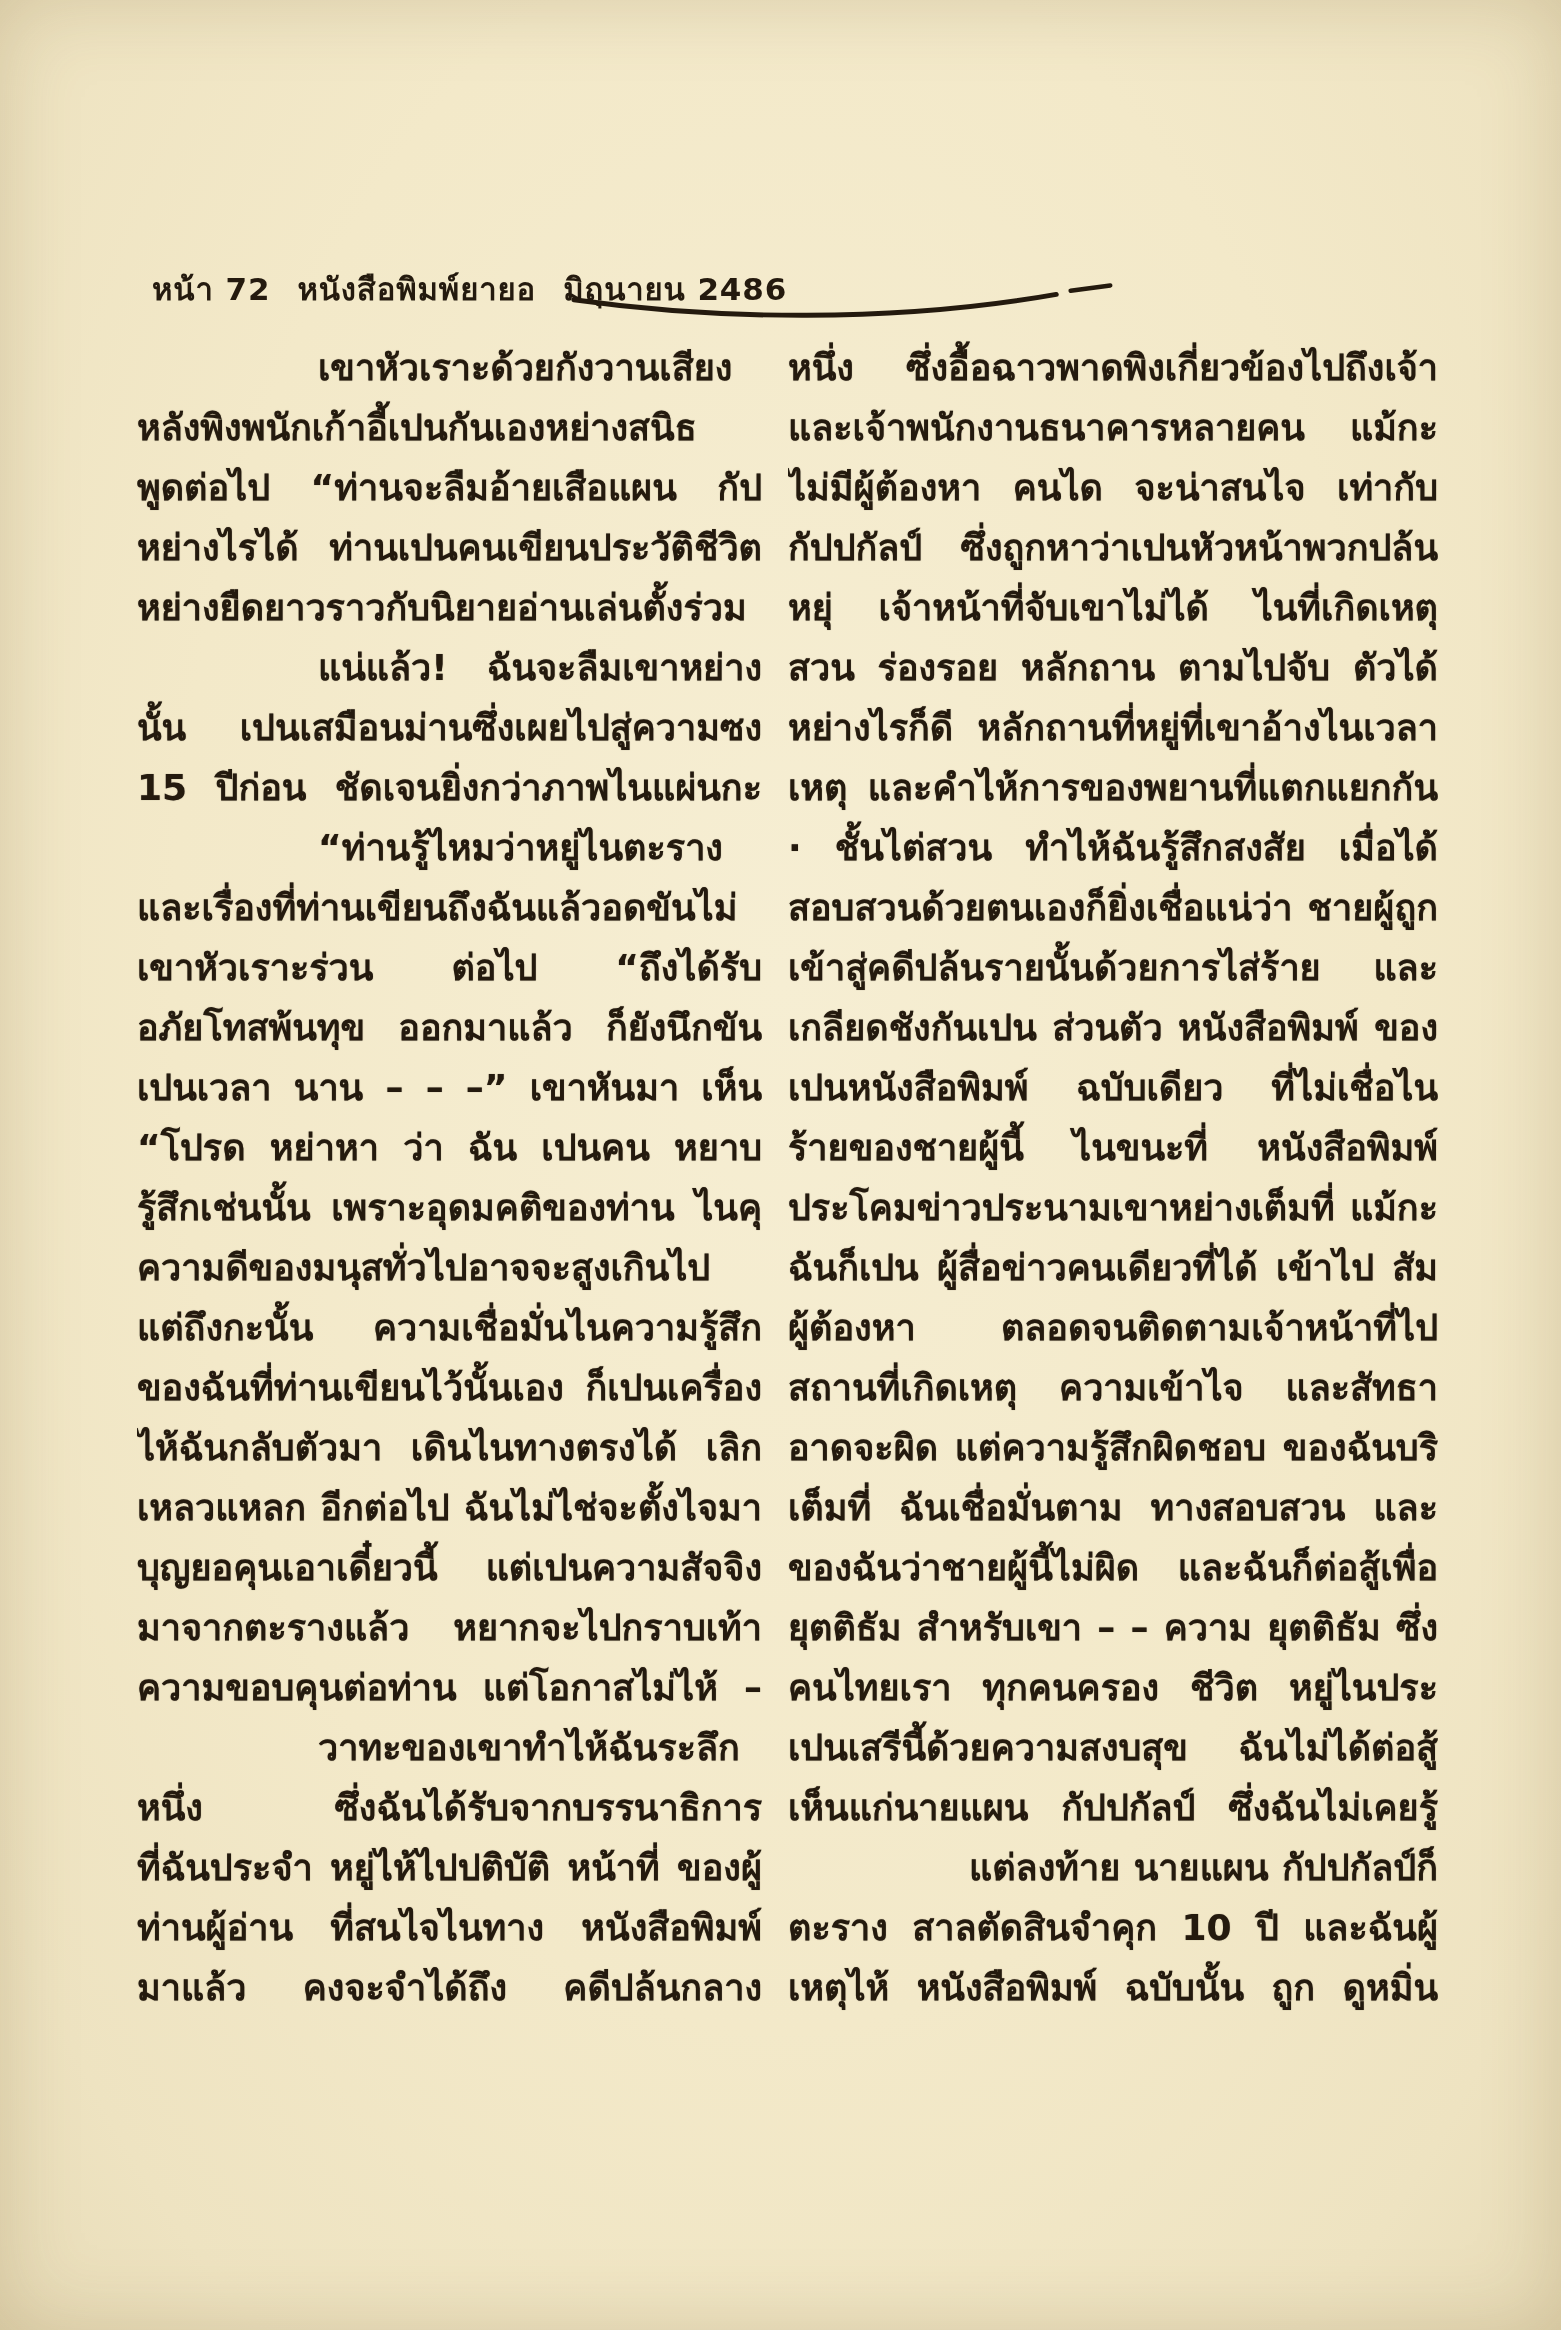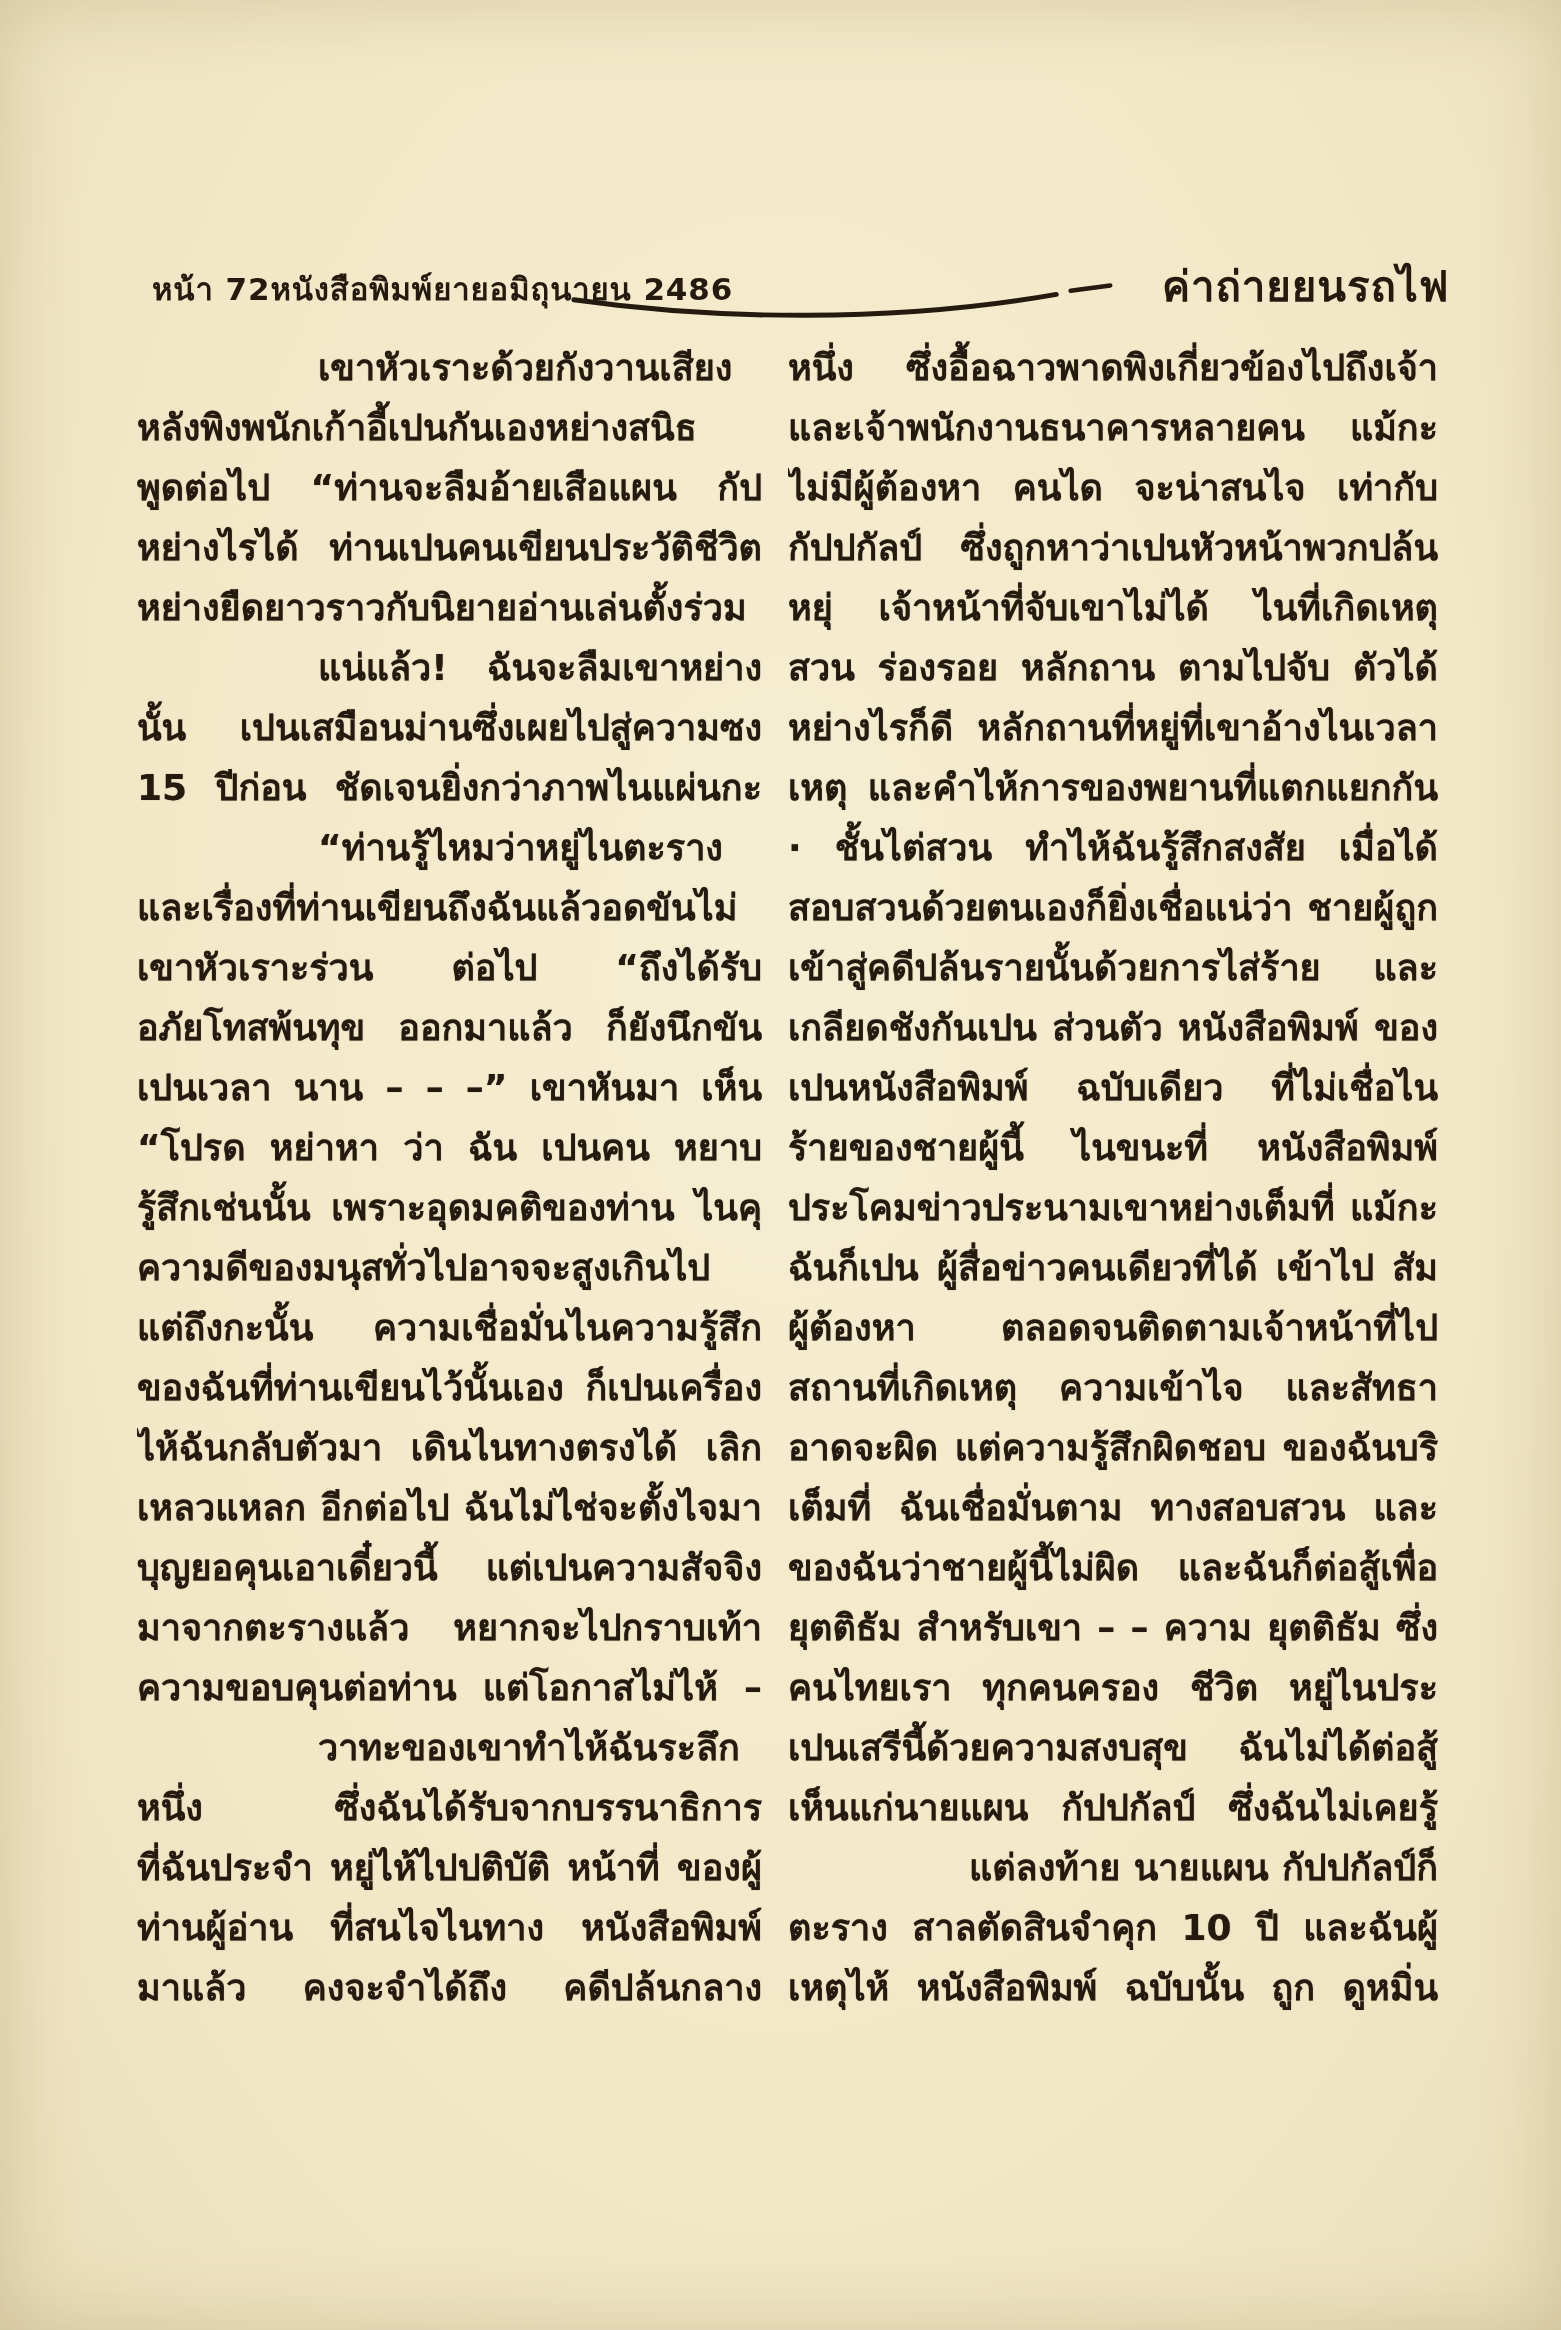--- a/index.html
+++ b/index.html
@@ -9,21 +9,21 @@
     margin:0 auto;
     background:
       radial-gradient(ellipse at 50% 42%, #f6eed3 0%, #f3e9c9 55%, #eee3c1 85%, #e8dcb8 100%);
     box-shadow: inset 0 0 81px rgba(120,92,40,.22);
     overflow:hidden;
     font-family:"DejaVu Sans","Liberation Sans",sans-serif;
     color:#241a0e;
   }
   .hdr{
     position:absolute;left:152px;top:264px;
-    display:flex;align-items:baseline;
+    display:flex;align-items:baseline;gap:27px;
     font-size:31px;font-weight:700;letter-spacing:0.9px;
     white-space:nowrap;
   }
   .rule{position:absolute;left:569px;top:271px;width:583px;height:54px;}
   .running{
     position:absolute;left:1162px;top:253px;
     font-size:42px;font-weight:700;white-space:nowrap;letter-spacing:0.9px;
   }
   .col{position:absolute;top:338px;}
   .col-left{left:137px;width:625px;}
@@ -51,21 +51,20 @@
     <span>หน้า 72</span>
     <span>หนังสือพิมพ์ยายอ</span>
     <span>มิถุนายน 2486</span>
   </div>
 
   <svg class="rule" viewBox="0 0 645 60" aria-hidden="true">
     <path d="M4,32 C160,54 360,58 540,26" fill="none" stroke="#241a0e" stroke-width="5.5" stroke-linecap="round"></path>
     <path d="M556,22 L600,16" fill="none" stroke="#241a0e" stroke-width="5" stroke-linecap="round"></path>
   </svg>
 
-  <div class="running">ค่าถ่ายยนรถไฟ</div>
 
   <div class="col col-left">
     <div class="ln ind">เขาหัวเราะด้วยกังวานเสียงแจ่มไส  เอน</div>
     <div class="ln">หลังพิงพนักเก้าอี้เปนกันเองหย่างสนิธสนม แล้ว</div>
     <div class="ln">พูดต่อไป  “ท่านจะลืมอ้ายเสือแผน กัปปกัลป์</div>
     <div class="ln">หย่างไรได้ ท่านเปนคนเขียนประวัติชีวิตฉันเสีย</div>
     <div class="ln">หย่างยืดยาวราวกับนิยายอ่านเล่นตั้งร่วมเดือน”.</div>
     <div class="ln ind">แน่แล้ว! ฉันจะลืมเขาหย่างไรได้ ชื่อๆ</div>
     <div class="ln">นั้น เปนเสมือนม่านซึ่งเผยไปสู่ความซงจำเมื่อ</div>
     <div class="ln end">15 ปีก่อน  ชัดเจนยิ่งกว่าภาพไนแผ่นกะจก</div>

